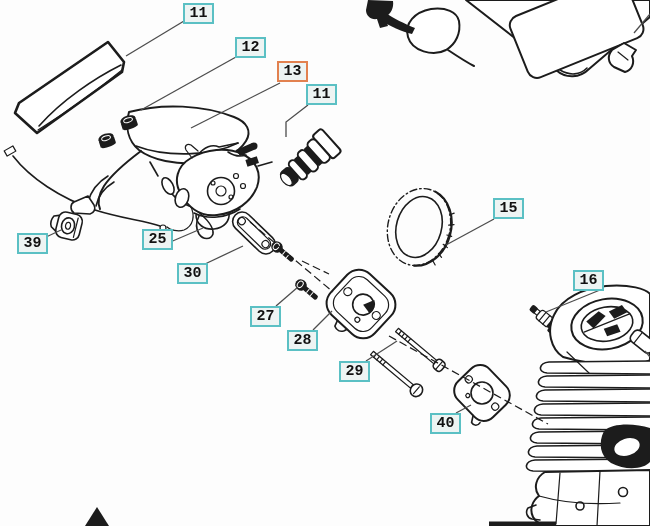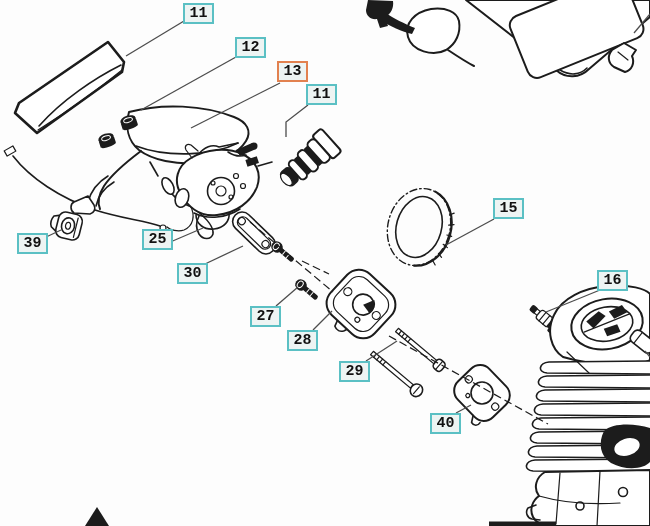--- a/index.html
+++ b/index.html
@@ -274,21 +274,21 @@
 
   <path class="dark" d="M85,526 L97,507 L109,526 Z"></path>
   <rect class="dark" x="489" y="521.5" width="67" height="4.5"></rect>
 </svg>
 
   <div class="part-label" style="left:183px;top:3px">11</div>
   <div class="part-label" style="left:235px;top:37px">12</div>
   <div class="part-label hl" style="left:277px;top:61px">13</div>
   <div class="part-label" style="left:306px;top:84px">11</div>
   <div class="part-label" style="left:493px;top:198px">15</div>
-  <div class="part-label" style="left:597px;top:270px">16</div>
+  <div class="part-label" style="left:573px;top:270px">16</div>
   <div class="part-label" style="left:17px;top:233px">39</div>
   <div class="part-label" style="left:142px;top:229px">25</div>
   <div class="part-label" style="left:177px;top:263px">30</div>
   <div class="part-label" style="left:250px;top:306px">27</div>
   <div class="part-label" style="left:287px;top:330px">28</div>
   <div class="part-label" style="left:339px;top:361px">29</div>
   <div class="part-label" style="left:430px;top:413px">40</div>
 </div>
 
 </body></html>

